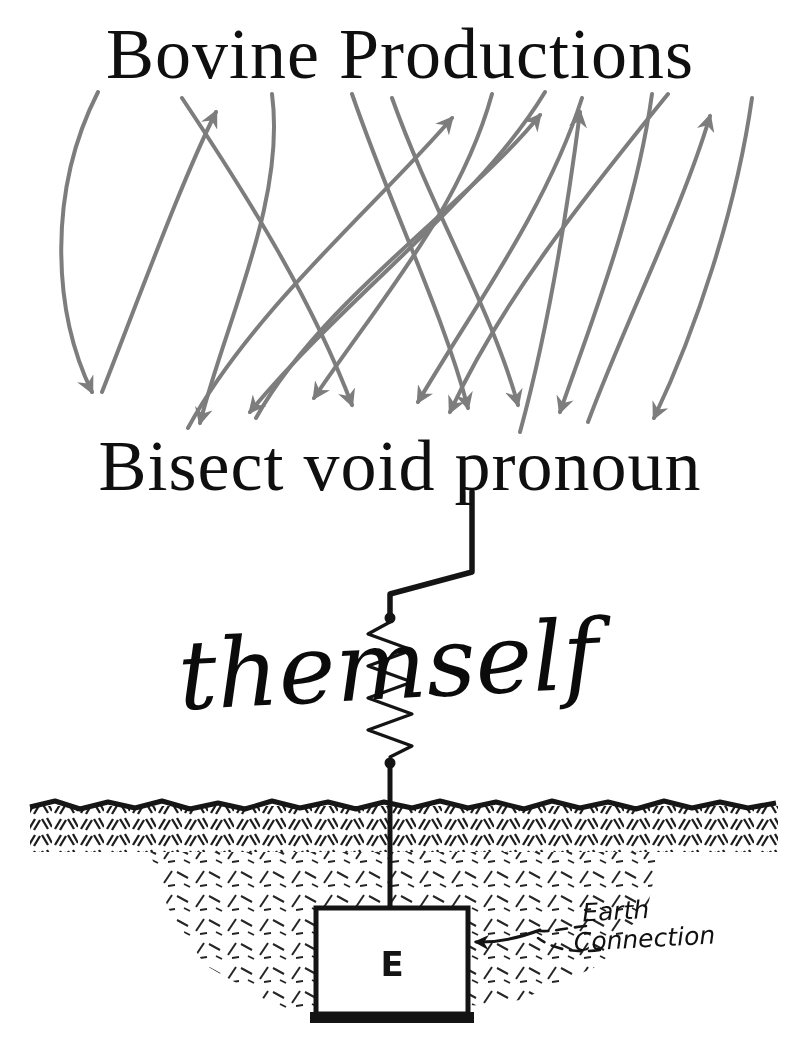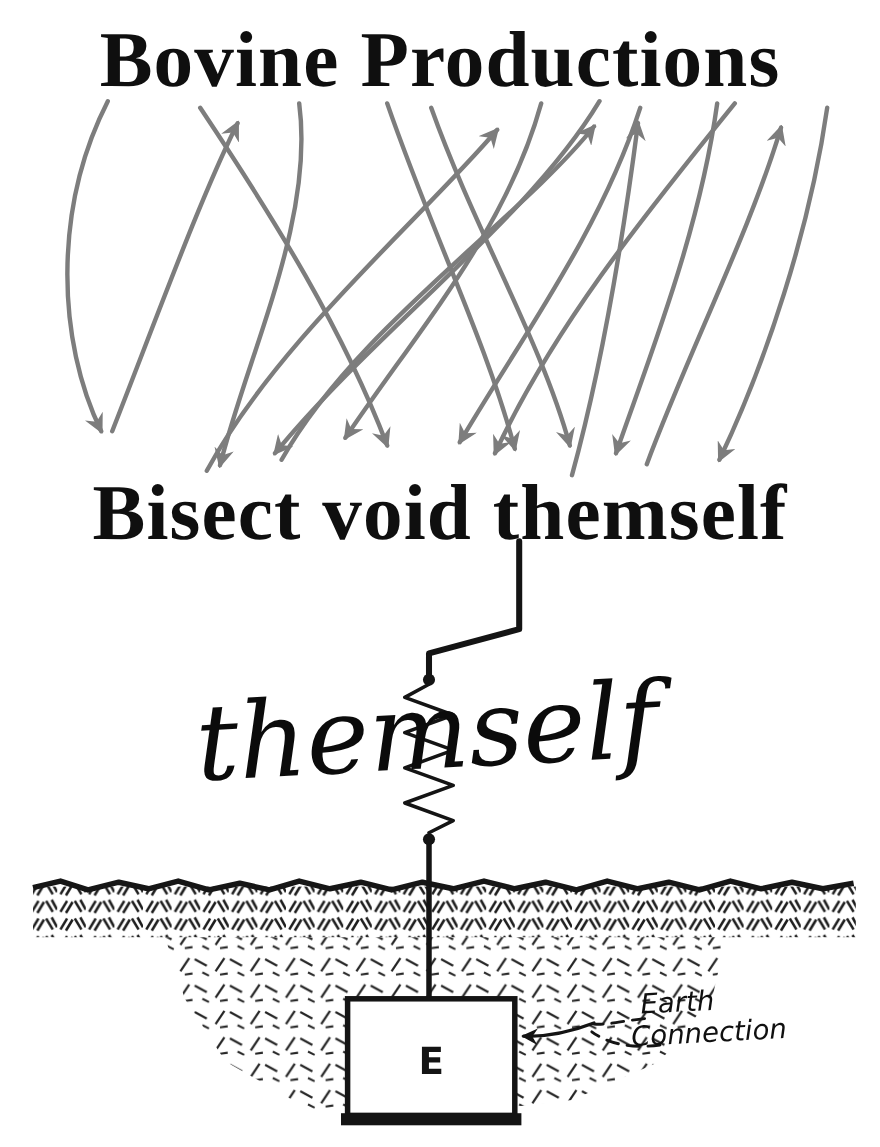--- a/index.html
+++ b/index.html
@@ -15,21 +15,21 @@
     overflow: hidden;
     font-family: "Liberation Serif", serif;
   }
   .title {
     position: absolute;
     left: 0;
     width: 800px;
     text-align: center;
     color: #0f0f0f;
     font-family: "Liberation Serif", serif;
-    font-weight: 700;
+    font-weight: 400;
     font-size: 72px;
     line-height: 1;
     letter-spacing: 1px;
     white-space: nowrap;
   }
   .title-top    { top: 18px; }
   .title-middle { top: 430px; }
 
   .script-word {
     position: absolute;
@@ -134,21 +134,21 @@
     </g>
 
     <g fill="none" stroke="#141414" stroke-linecap="round">
       <path d="M 540 930 Q 506 943 476 942" stroke-width="3" marker-end="url(#ahBlack)"></path>
       <path d="M 586 926 C 566 928, 552 932, 540 931" stroke-width="2.6" stroke-dasharray="11 8"></path>
       <path d="M 600 950 C 570 954, 550 947, 538 938" stroke-width="2.6" stroke-dasharray="11 8"></path>
     </g>
   </svg>
 
   <div class="title title-top">Bovine Productions</div>
-  <div class="title title-middle">Bisect void themself</div>
+  <div class="title title-middle">Bisect void pronoun</div>
 
   <div class="script-word">themself</div>
 
   <div class="earth-label">
     <span class="line1">Earth</span>
     <span class="line2">Connection</span>
   </div>
 
 </div>
 

